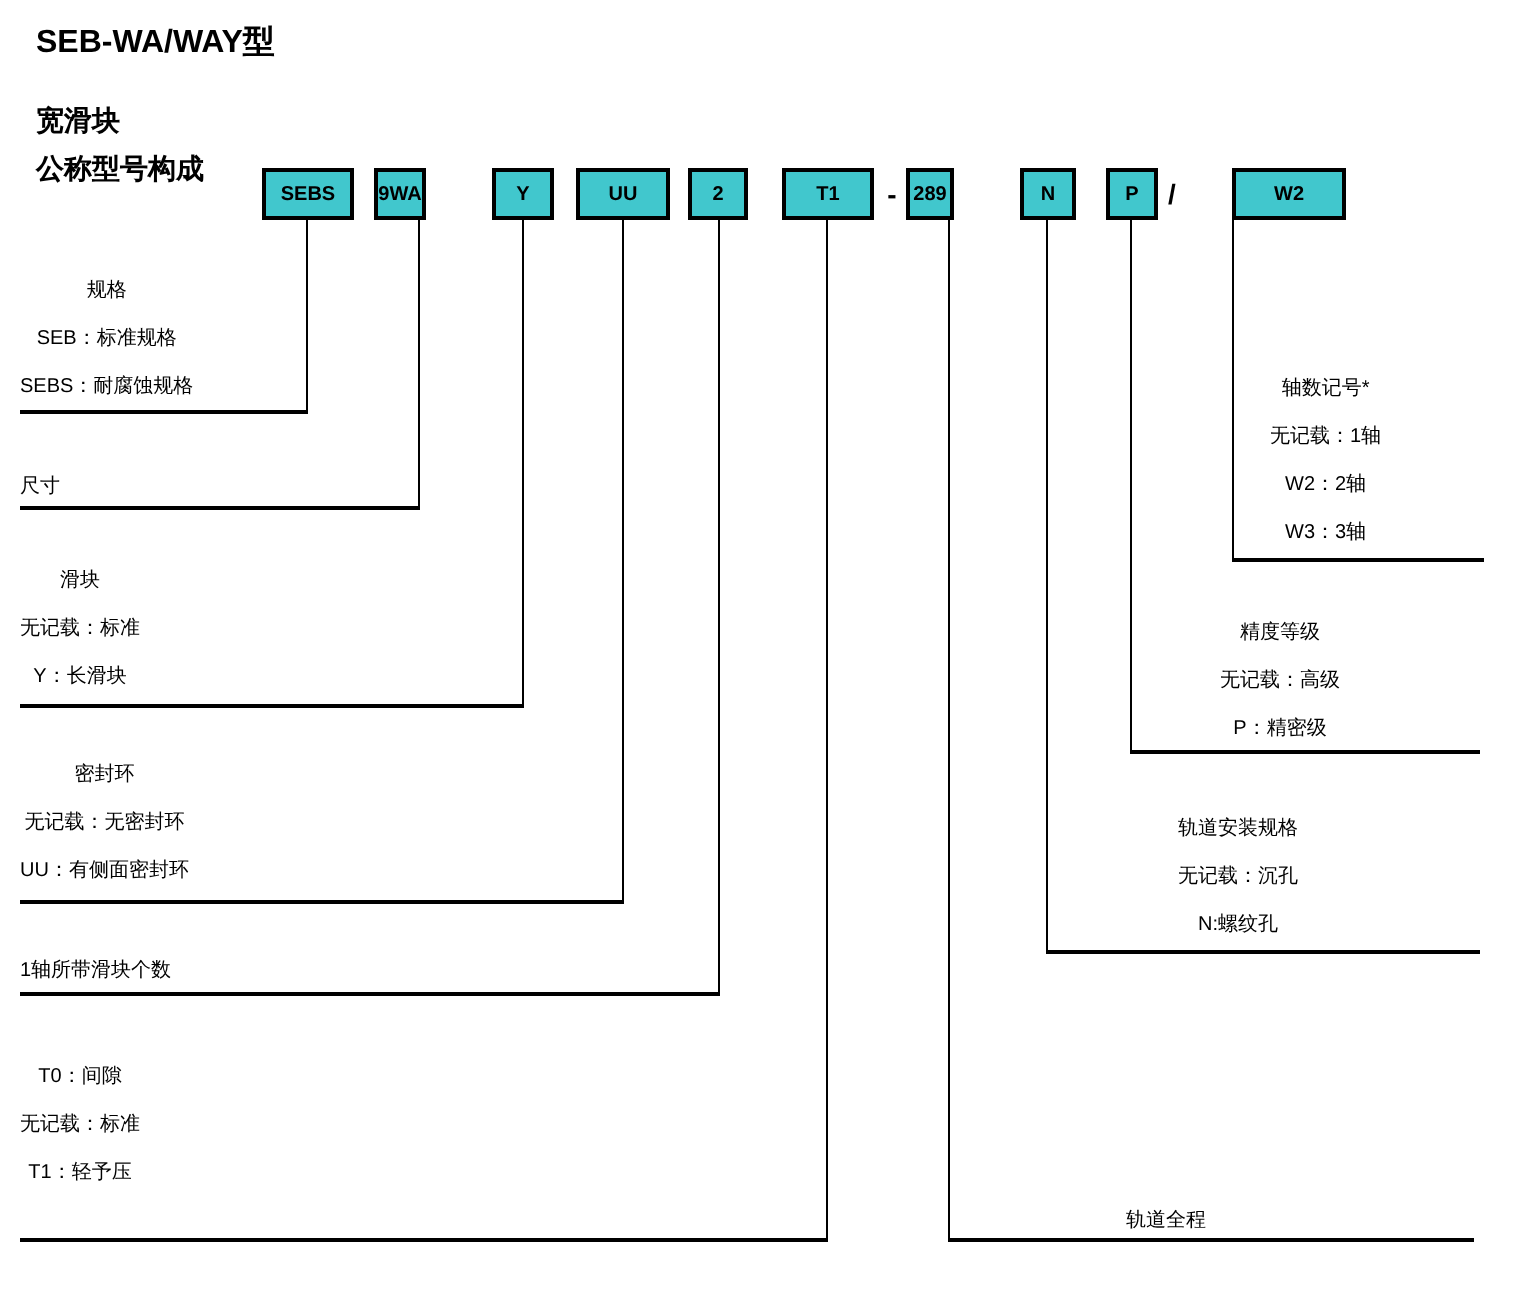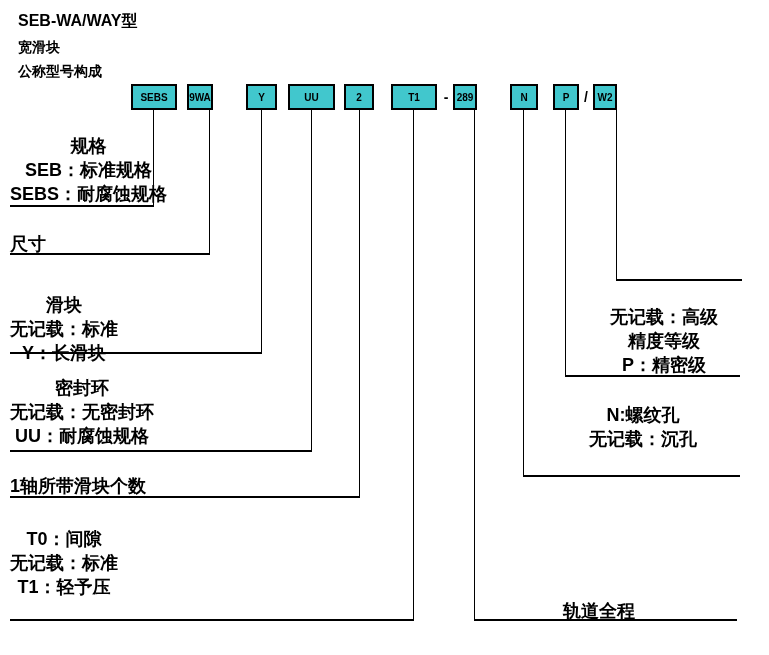--- a/index.html
+++ b/index.html
@@ -23,20 +23,21 @@
     font-size: 16px;
     font-weight: bold;
     white-space: nowrap;
   }
   .hdr-sub {
     position: absolute;
     left: 18px;
     font-size: 14px;
     font-weight: bold;
     white-space: nowrap;
+    margin-top: 13px;
   }
   .mbox {
     position: absolute;
     top: 84px;
     height: 26px;
     box-sizing: border-box;
     background: var(--box-fill, #41c7cd);
     border: 2px solid var(--box-border, #000000);
     display: flex;
     align-items: center;
@@ -61,22 +62,22 @@
     width: 1px;
     background: var(--line, #000000);
   }
   .hline {
     position: absolute;
     height: 2px;
     background: var(--line, #000000);
   }
   .sec {
     position: absolute;
-    font-size: 18px;
-    font-weight: bold;
+    font-size: 10px;
+    font-weight: normal;
     line-height: 24px;
     white-space: nowrap;
   }
   .sec div { height: 24px; }
 </style>
 </head>
 <body>
 
 <div id="stage" style="--bg: #ffffff; --text: #000000; --line: #000000; --box-fill: #41c7cd; --box-border: #000000;">
 
@@ -88,21 +89,21 @@
   <div class="mbox" style="left:187px;width:26px">9WA</div>
   <div class="mbox" style="left:246px;width:31px">Y</div>
   <div class="mbox" style="left:288px;width:47px">UU</div>
   <div class="mbox" style="left:344px;width:30px">2</div>
   <div class="mbox" style="left:391px;width:46px">T1</div>
   <div class="sep" style="left:441px;width:10px">-</div>
   <div class="mbox" style="left:453px;width:24px">289</div>
   <div class="mbox" style="left:510px;width:28px">N</div>
   <div class="mbox" style="left:553px;width:26px">P</div>
   <div class="sep" style="left:580px;width:12px">/</div>
-  <div class="mbox" style="left:593px;width:24px">W2</div>
+  <div class="mbox" style="left:616px;width:57px">W2</div>
 
   <div class="vline" style="left:153px;height:97px"></div>
   <div class="vline" style="left:209px;height:145px"></div>
   <div class="vline" style="left:261px;height:244px"></div>
   <div class="vline" style="left:311px;height:342px"></div>
   <div class="vline" style="left:359px;height:388px"></div>
   <div class="vline" style="left:413px;height:511px"></div>
   <div class="vline" style="left:474px;height:511px"></div>
   <div class="vline" style="left:523px;height:367px"></div>
   <div class="vline" style="left:565px;height:267px"></div>
@@ -122,51 +123,58 @@
   <div class="sec" style="left:10px;top:134px">
     <div>规格</div>
     <div>SEB：标准规格</div>
     <div>SEBS：耐腐蚀规格</div>
   </div>
 
   <div class="sec" style="left:10px;top:232px">
     <div>尺寸</div>
   </div>
 
-  <div class="sec" style="left:10px;top:293px">
+  <div class="sec" style="left:10px;top:279px">
     <div>滑块</div>
     <div>无记载：标准</div>
     <div>Y：长滑块</div>
   </div>
 
   <div class="sec" style="left:10px;top:376px">
     <div>密封环</div>
     <div>无记载：无密封环</div>
-    <div>UU：耐腐蚀规格</div>
+    <div>UU：有侧面密封环</div>
   </div>
 
   <div class="sec" style="left:10px;top:474px">
     <div>1轴所带滑块个数</div>
   </div>
 
   <div class="sec" style="left:10px;top:527px">
     <div>T0：间隙</div>
     <div>无记载：标准</div>
     <div>T1：轻予压</div>
   </div>
 
+  <div class="sec" style="left:635px;top:183px">
+    <div>轴数记号*</div>
+    <div>无记载：1轴</div>
+    <div>W2：2轴</div>
+    <div>W3：3轴</div>
+  </div>
 
   <div class="sec" style="left:610px;top:305px">
+    <div>精度等级</div>
     <div>无记载：高级</div>
-    <div>精度等级</div>
     <div>P：精密级</div>
   </div>
 
   <div class="sec" style="left:589px;top:403px">
+    <div>轨道安装规格</div>
+    <div>无记载：沉孔</div>
     <div>N:螺纹孔</div>
-    <div>无记载：沉孔</div>
   </div>
 
   <div class="sec" style="left:563px;top:599px">
     <div>轨道全程</div>
   </div>
 
 </div>
 
 </body></html>

